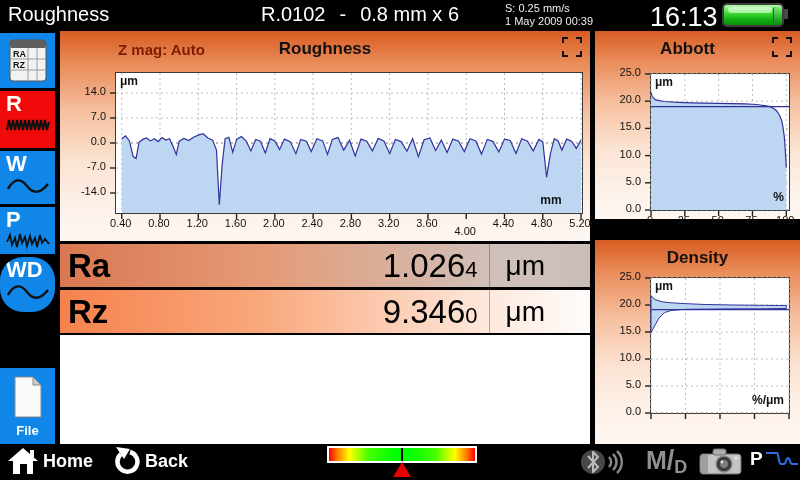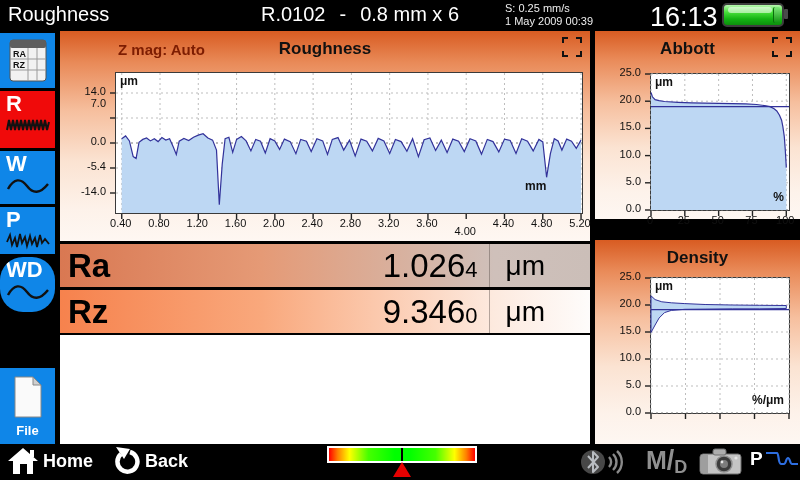--- a/index.html
+++ b/index.html
@@ -191,39 +191,39 @@
         <line x1="0" y1="70" x2="466" y2="70" stroke="#777" stroke-dasharray="2,3"></line>
         <line x1="-6" y1="70" x2="-1" y2="70" stroke="#222" stroke-width="1.4"></line>
         <line x1="0" y1="95" x2="466" y2="95" stroke="#bdbdbd" stroke-dasharray="2,3"></line>
         <line x1="-6" y1="95" x2="-1" y2="95" stroke="#222" stroke-width="1.4"></line>
         <line x1="0" y1="120" x2="466" y2="120" stroke="#bdbdbd" stroke-dasharray="2,3"></line>
         <line x1="-6" y1="120" x2="-1" y2="120" stroke="#222" stroke-width="1.4"></line>
         <polygon points="5.7,65.7 9.6,62.9 13.4,67.9 17.2,83.6 20.1,85.4 23.0,69.3 26.8,66.4 30.6,65.0 34.4,67.9 38.3,65.7 42.1,68.6 45.9,64.6 49.8,67.1 53.6,65.7 57.4,74.3 60.3,81.4 63.2,68.2 67.9,65.4 72.7,67.5 77.5,64.3 82.3,62.1 87.1,60.7 91.9,65.0 96.6,67.1 100.5,77.1 103.3,131.8 106.2,91.4 109.1,65.7 112.9,64.3 116.7,79.3 120.6,66.4 125.4,63.6 130.1,67.9 134.9,77.9 139.7,66.4 144.5,68.2 149.3,80.0 154.1,65.7 158.8,67.9 163.6,76.4 168.4,66.1 174.2,68.6 179.9,80.7 184.7,66.4 190.4,68.2 195.2,78.6 200.9,65.7 206.7,67.9 211.5,81.4 216.3,66.4 222.0,64.6 227.7,77.1 233.5,67.1 239.2,82.9 245.0,66.1 250.7,68.2 256.4,77.9 262.2,65.4 267.9,67.9 273.7,80.4 279.4,66.4 285.1,68.6 290.9,78.2 296.6,65.7 302.4,83.6 308.1,66.8 313.9,65.0 319.6,77.5 325.3,67.1 331.1,79.6 336.8,66.1 342.6,68.2 348.3,78.6 354.0,65.7 359.8,67.9 365.5,81.1 371.3,66.4 377.0,68.6 382.8,78.9 388.5,66.1 394.2,67.5 400.0,80.4 405.7,65.7 411.5,68.2 417.2,77.9 422.9,66.4 426.8,68.9 430.6,104.3 434.4,80.7 438.3,65.7 442.1,67.9 445.9,77.1 450.7,66.1 455.5,68.2 460.3,75.4 465.0,67.1 465.0,140 5.7,140" fill="#bdd7f3" stroke="none"></polygon>
         <polyline points="5.7,65.7 9.6,62.9 13.4,67.9 17.2,83.6 20.1,85.4 23.0,69.3 26.8,66.4 30.6,65.0 34.4,67.9 38.3,65.7 42.1,68.6 45.9,64.6 49.8,67.1 53.6,65.7 57.4,74.3 60.3,81.4 63.2,68.2 67.9,65.4 72.7,67.5 77.5,64.3 82.3,62.1 87.1,60.7 91.9,65.0 96.6,67.1 100.5,77.1 103.3,131.8 106.2,91.4 109.1,65.7 112.9,64.3 116.7,79.3 120.6,66.4 125.4,63.6 130.1,67.9 134.9,77.9 139.7,66.4 144.5,68.2 149.3,80.0 154.1,65.7 158.8,67.9 163.6,76.4 168.4,66.1 174.2,68.6 179.9,80.7 184.7,66.4 190.4,68.2 195.2,78.6 200.9,65.7 206.7,67.9 211.5,81.4 216.3,66.4 222.0,64.6 227.7,77.1 233.5,67.1 239.2,82.9 245.0,66.1 250.7,68.2 256.4,77.9 262.2,65.4 267.9,67.9 273.7,80.4 279.4,66.4 285.1,68.6 290.9,78.2 296.6,65.7 302.4,83.6 308.1,66.8 313.9,65.0 319.6,77.5 325.3,67.1 331.1,79.6 336.8,66.1 342.6,68.2 348.3,78.6 354.0,65.7 359.8,67.9 365.5,81.1 371.3,66.4 377.0,68.6 382.8,78.9 388.5,66.1 394.2,67.5 400.0,80.4 405.7,65.7 411.5,68.2 417.2,77.9 422.9,66.4 426.8,68.9 430.6,104.3 434.4,80.7 438.3,65.7 442.1,67.9 445.9,77.1 450.7,66.1 455.5,68.2 460.3,75.4 465.0,67.1" fill="none" stroke="#32329a" stroke-width="1.2"></polyline>
       </svg>
       <div class="tick" style="left: 0px; width: 46px; text-align: right; top: 54px;">14.0</div>
-      <div class="tick" style="left: 0px; width: 46px; text-align: right; top: 66px;">7.0</div>
+      <div class="tick" style="left: 0px; width: 46px; text-align: right; top: 79px;">7.0</div>
       <div class="tick" style="left: 0px; width: 46px; text-align: right; top: 104px;">0.0</div>
-      <div class="tick" style="left: 0px; width: 46px; text-align: right; top: 129px;">-5.4</div>
+      <div class="tick" style="left: 0px; width: 46px; text-align: right; top: 129px;">-7.0</div>
       <div class="tick" style="left: 0px; width: 46px; text-align: right; top: 154px;">-14.0</div>
       <div class="tick" style="left: 38.7413px; width: 44px; text-align: center; top: 186px;">0.40</div>
       <div class="tick" style="left: 77.0164px; width: 44px; text-align: center; top: 186px;">0.80</div>
       <div class="tick" style="left: 115.292px; width: 44px; text-align: center; top: 186px;">1.20</div>
       <div class="tick" style="left: 153.567px; width: 44px; text-align: center; top: 186px;">1.60</div>
       <div class="tick" style="left: 191.842px; width: 44px; text-align: center; top: 186px;">2.00</div>
       <div class="tick" style="left: 230.117px; width: 44px; text-align: center; top: 186px;">2.40</div>
       <div class="tick" style="left: 268.392px; width: 44px; text-align: center; top: 186px;">2.80</div>
       <div class="tick" style="left: 306.667px; width: 44px; text-align: center; top: 186px;">3.20</div>
       <div class="tick" style="left: 344.943px; width: 44px; text-align: center; top: 186px;">3.60</div>
       <div class="tick" style="left: 383.218px; width: 44px; text-align: center; top: 186px; margin-top: 8px;">4.00</div>
       <div class="tick" style="left: 421.493px; width: 44px; text-align: center; top: 186px;">4.40</div>
       <div class="tick" style="left: 459.768px; width: 44px; text-align: center; top: 186px;">4.80</div>
       <div class="tick" style="left: 498.043px; width: 44px; text-align: center; top: 186px;">5.20</div>
       <div class="unit-in" style="left: 60px; top: 43px;">μm</div>
-      <div class="unit-in" style="left: 465px; width: 52px; text-align: left; top: 148px;">mm</div>
+      <div class="unit-in" style="left: 465px; width: 52px; text-align: center; top: 162px;">mm</div>
     </div>
 
   <div class="row" id="row-ra">
     <span class="param">Ra</span>
     <span class="val"><span>1.026</span><span class="val-small">4</span></span>
     <span class="unit">μm</span>
   </div>
   <div class="row" id="row-rz">
     <span class="param">Rz</span>
     <span class="val"><span>9.346</span><span class="val-small">0</span></span>

